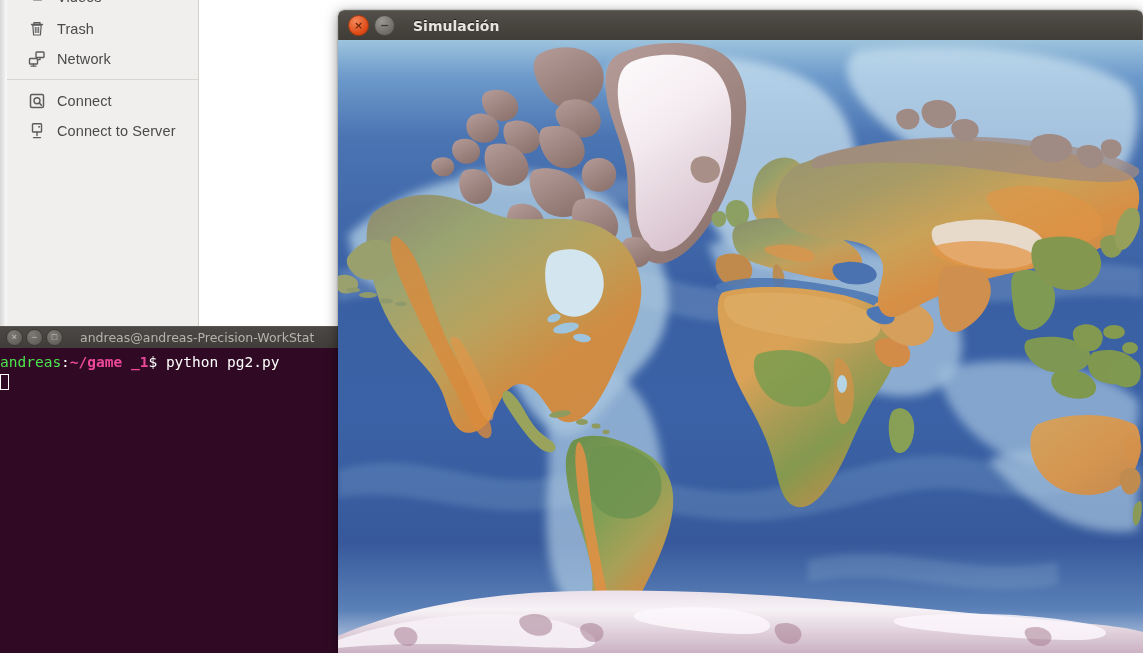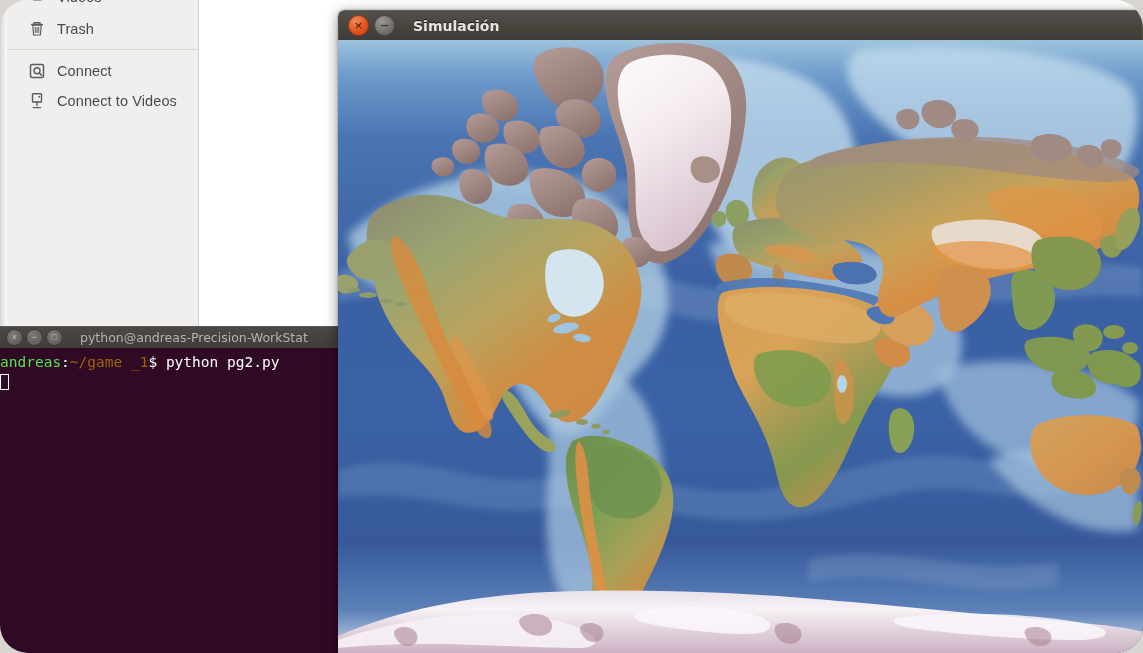--- a/index.html
+++ b/index.html
@@ -12,21 +12,20 @@
     background: #d9d6d2;
     font-family: "Liberation Sans", sans-serif;
   }
 
   #screen {
     position: relative;
     width: 1143px;
     height: 653px;
     overflow: hidden;
     background: #cfcbc6;
-    border-radius: 28px;
   }
 
   
   #filemanager {
     position: absolute;
     left: 0;
     top: 0;
     width: 1143px;
     height: 330px;
     background: #ffffff;
@@ -135,21 +134,21 @@
     background: #300a24;
     padding: 4px 0 0 0;
     font-family: "DejaVu Sans Mono", monospace;
     font-size: 14.5px;
     line-height: 20px;
     overflow: hidden;
   }
   .term-line { white-space: pre; padding-left: 0px; }
   .t-user { color: #4ee44e; font-weight: normal; }
   .t-punct { color: #ffffff; }
-  .t-path { color: #a16207; font-weight: normal; }
+  .t-path { color: #ec4899; font-weight: bold; }
   .t-rest { color: #ffffff; }
   #term-cursor {
     display: inline-block;
     width: 9px;
     height: 16px;
     border: 1px solid #ffffff;
     box-sizing: border-box;
     margin-left: 0px;
     vertical-align: -3px;
   }
@@ -248,20 +247,31 @@
             <svg width="18" height="18" viewBox="0 0 18 18">
               <path d="M6 2.5 h6 v1.5 h-6 z" fill="none" stroke="#5c5c5c" stroke-width="1.2"></path>
               <path d="M3.5 4.5 h11" stroke="#5c5c5c" stroke-width="1.3" stroke-linecap="round"></path>
               <path d="M4.8 5.2 L5.6 15 h6.8 l0.8 -9.8 z" fill="none" stroke="#5c5c5c" stroke-width="1.2" stroke-linejoin="round"></path>
               <path d="M7.3 7 v6 M9 7 v6 M10.7 7 v6" stroke="#5c5c5c" stroke-width="1"></path>
             </svg>
           </span>
           <span class="fm-label">Trash</span>
         </div>
 
+        <div class="fm-item">
+          <span class="fm-icon">
+            <svg width="18" height="18" viewBox="0 0 18 18">
+              <rect x="8" y="2" width="8" height="5.5" rx="0.8" fill="none" stroke="#5c5c5c" stroke-width="1.4"></rect>
+              <rect x="1.5" y="8.5" width="8" height="5.5" rx="0.8" fill="none" stroke="#5c5c5c" stroke-width="1.4"></rect>
+              <path d="M5.5 14 v2 M3 16.2 h5" stroke="#5c5c5c" stroke-width="1.3" stroke-linecap="round"></path>
+              <path d="M12 7.5 v2.2 h-2.6" stroke="#5c5c5c" stroke-width="1.3" fill="none"></path>
+            </svg>
+          </span>
+          <span class="fm-label">Network</span>
+        </div>
       </div>
 
       <div class="fm-sep"></div>
 
       <div class="fm-group">
         <div class="fm-item">
           <span class="fm-icon">
             <svg width="18" height="18" viewBox="0 0 18 18">
               <rect x="2.5" y="2.5" width="13" height="13" rx="1.5" fill="none" stroke="#5c5c5c" stroke-width="1.5"></rect>
               <circle cx="9" cy="8.7" r="3" fill="none" stroke="#5c5c5c" stroke-width="1.4"></circle>
@@ -272,34 +282,34 @@
         </div>
 
         <div class="fm-item">
           <span class="fm-icon">
             <svg width="18" height="18" viewBox="0 0 18 18">
               <rect x="4.5" y="1.8" width="9" height="8.2" rx="0.8" fill="none" stroke="#5c5c5c" stroke-width="1.4"></rect>
               <rect x="10.3" y="4" width="1.6" height="1.6" fill="#5c5c5c"></rect>
               <path d="M9 10 v3.6 M5.5 15.6 h7" stroke="#5c5c5c" stroke-width="1.4" stroke-linecap="round"></path>
             </svg>
           </span>
-          <span class="fm-label">Connect to Videos</span>
+          <span class="fm-label">Connect to Server</span>
         </div>
       </div>
     </div>
 
     <div id="fm-content"></div>
   </div>
 
   <div id="terminal">
     <div id="term-titlebar">
       <div class="term-btn">×</div>
       <div class="term-btn">−</div>
       <div class="term-btn">□</div>
-      <div id="term-title">python@andreas-Precision-WorkStat</div>
+      <div id="term-title">andreas@andreas-Precision-WorkStat</div>
     </div>
     <div id="term-body">
       <div class="term-line"><span class="t-user">andreas</span><span class="t-punct">:</span><span class="t-path">~/game _1</span><span class="t-rest">$</span><span class="t-rest"> python pg2.py</span></div>
       <div class="term-line"><span id="term-cursor"></span></div>
     </div>
   </div>
 
   <div id="simwin">
     <div id="sim-titlebar">
       <div class="sim-btn" id="sim-close">×</div>

